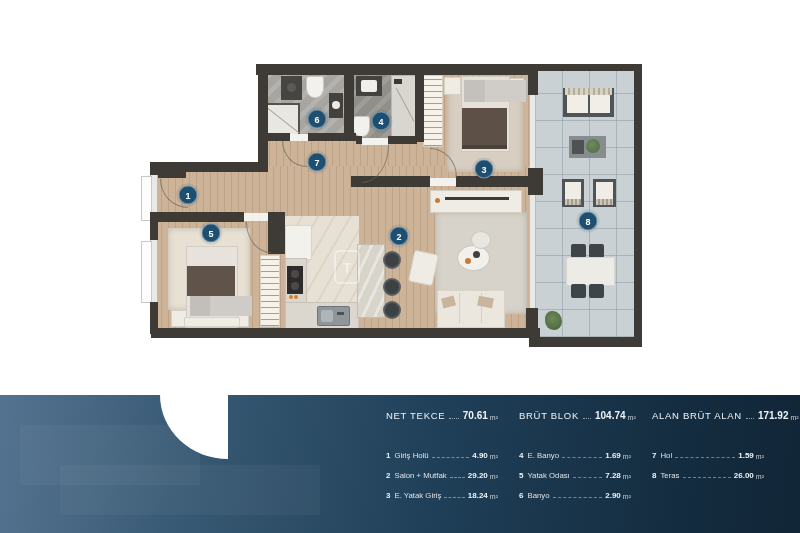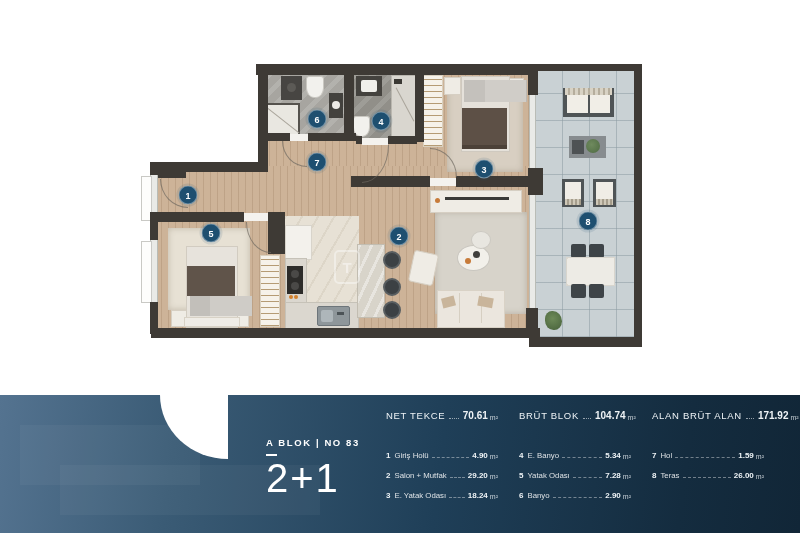--- a/index.html
+++ b/index.html
@@ -237,25 +237,20 @@
     <div class="badge" style="left:588px;top:221px;">8</div>
 
     <div class="wm-logo" style="left:334px;top:250px;width:22px;height:30px;">T</div>
   </div>
 
   <div id="panel">
     <div class="decor" style="left:20px;top:30px;width:180px;height:60px;"></div>
     <div class="decor" style="left:60px;top:70px;width:260px;height:50px;"></div>
     <div class="notch"></div>
 
-    <div id="unit-block">
-      <div id="unit-label">A BLOK | NO 83</div>
-      <div id="unit-underline"></div>
-      <div id="unit-type">2+1</div>
-    </div>
 
     <div id="table">
 
       <div class="sumrow col0">
         <span class="lbl">NET TEKCE</span>
         <span class="lead"></span>
         <span class="val">70.61</span>
         <span class="unit">m²</span>
       </div>
       <div class="sumrow col1">
@@ -280,31 +275,31 @@
       </div>
       <div class="roomrow col0 r1">
         <span class="num">2</span>
         <span class="nm">Salon + Mutfak</span>
         <span class="lead"></span>
         <span class="val">29.20</span>
         <span class="unit">m²</span>
       </div>
       <div class="roomrow col0 r2">
         <span class="num">3</span>
-        <span class="nm">E. Yatak Odası</span>
+        <span class="nm">E. Yatak Giriş</span>
         <span class="lead"></span>
         <span class="val">18.24</span>
         <span class="unit">m²</span>
       </div>
 
       <div class="roomrow col1 r0">
         <span class="num">4</span>
         <span class="nm">E. Banyo</span>
         <span class="lead"></span>
-        <span class="val">5.34</span>
+        <span class="val">1.69</span>
         <span class="unit">m²</span>
       </div>
       <div class="roomrow col1 r1">
         <span class="num">5</span>
         <span class="nm">Yatak Odası</span>
         <span class="lead"></span>
         <span class="val">7.28</span>
         <span class="unit">m²</span>
       </div>
       <div class="roomrow col1 r2">

